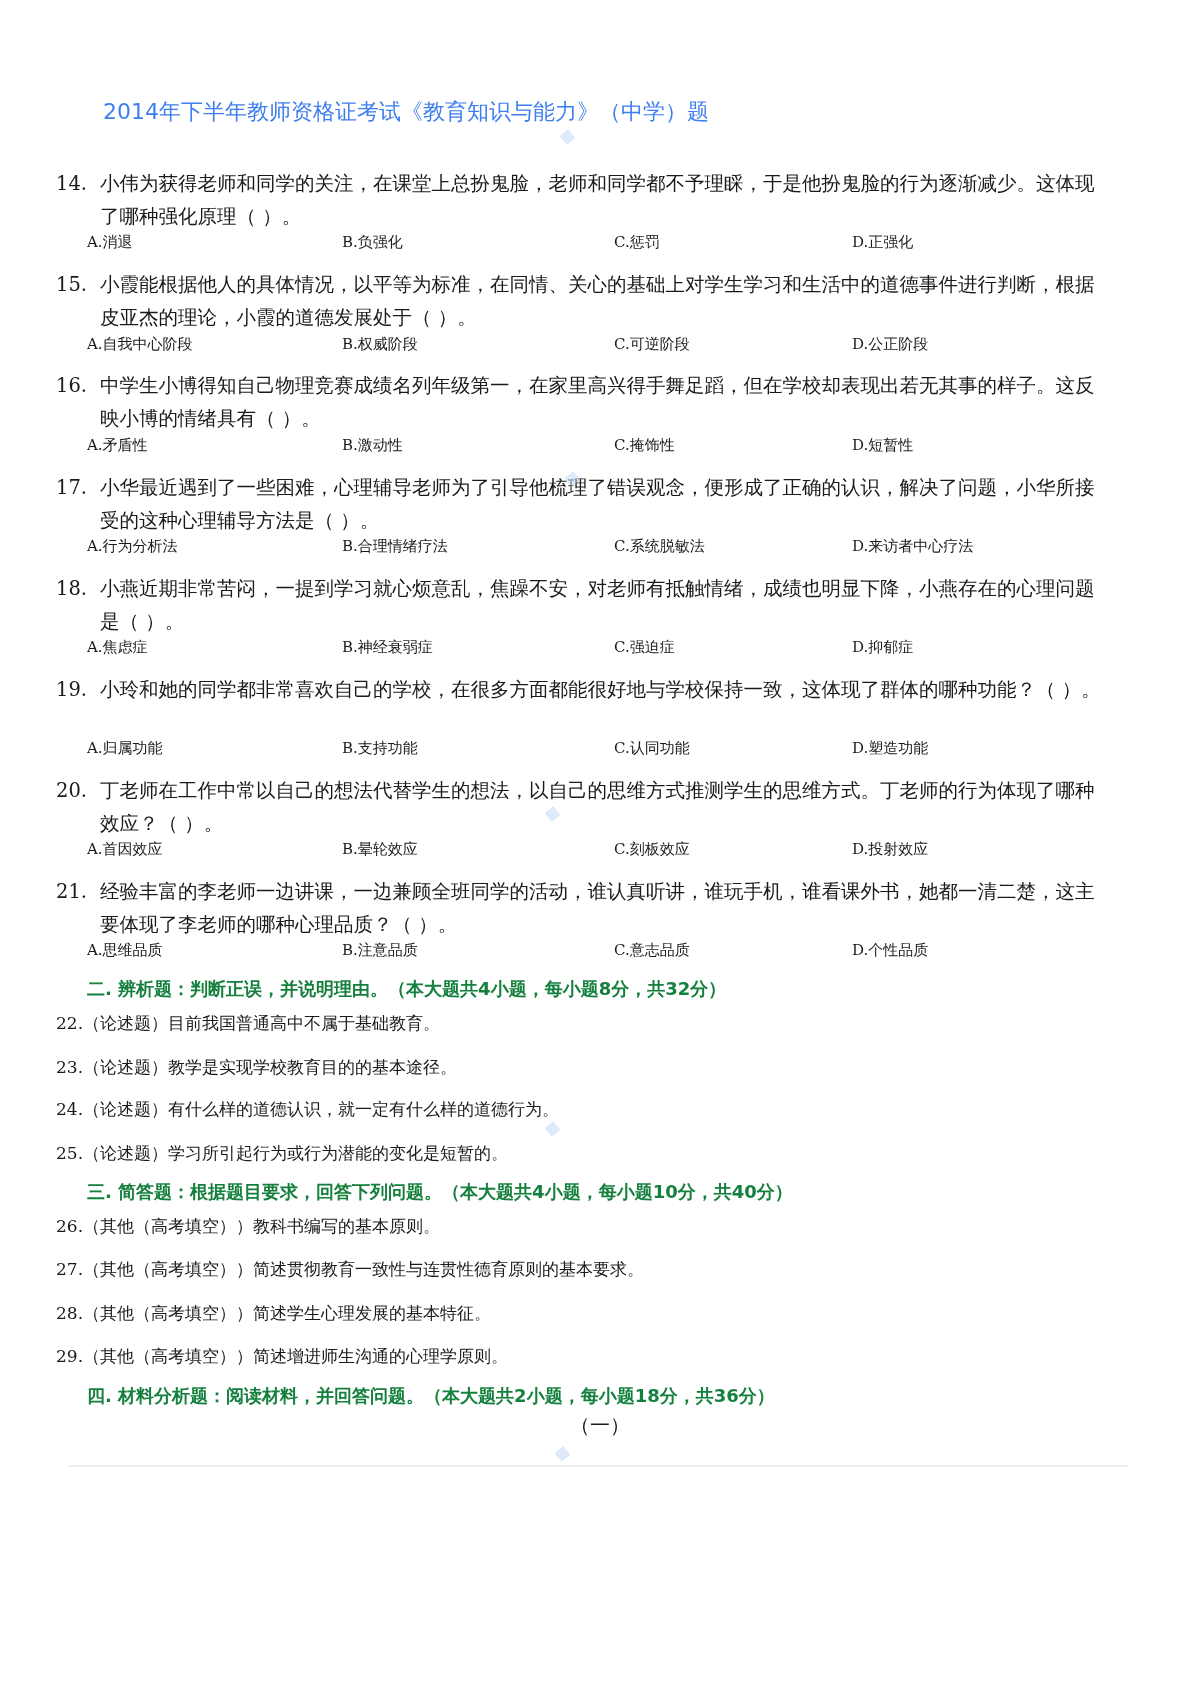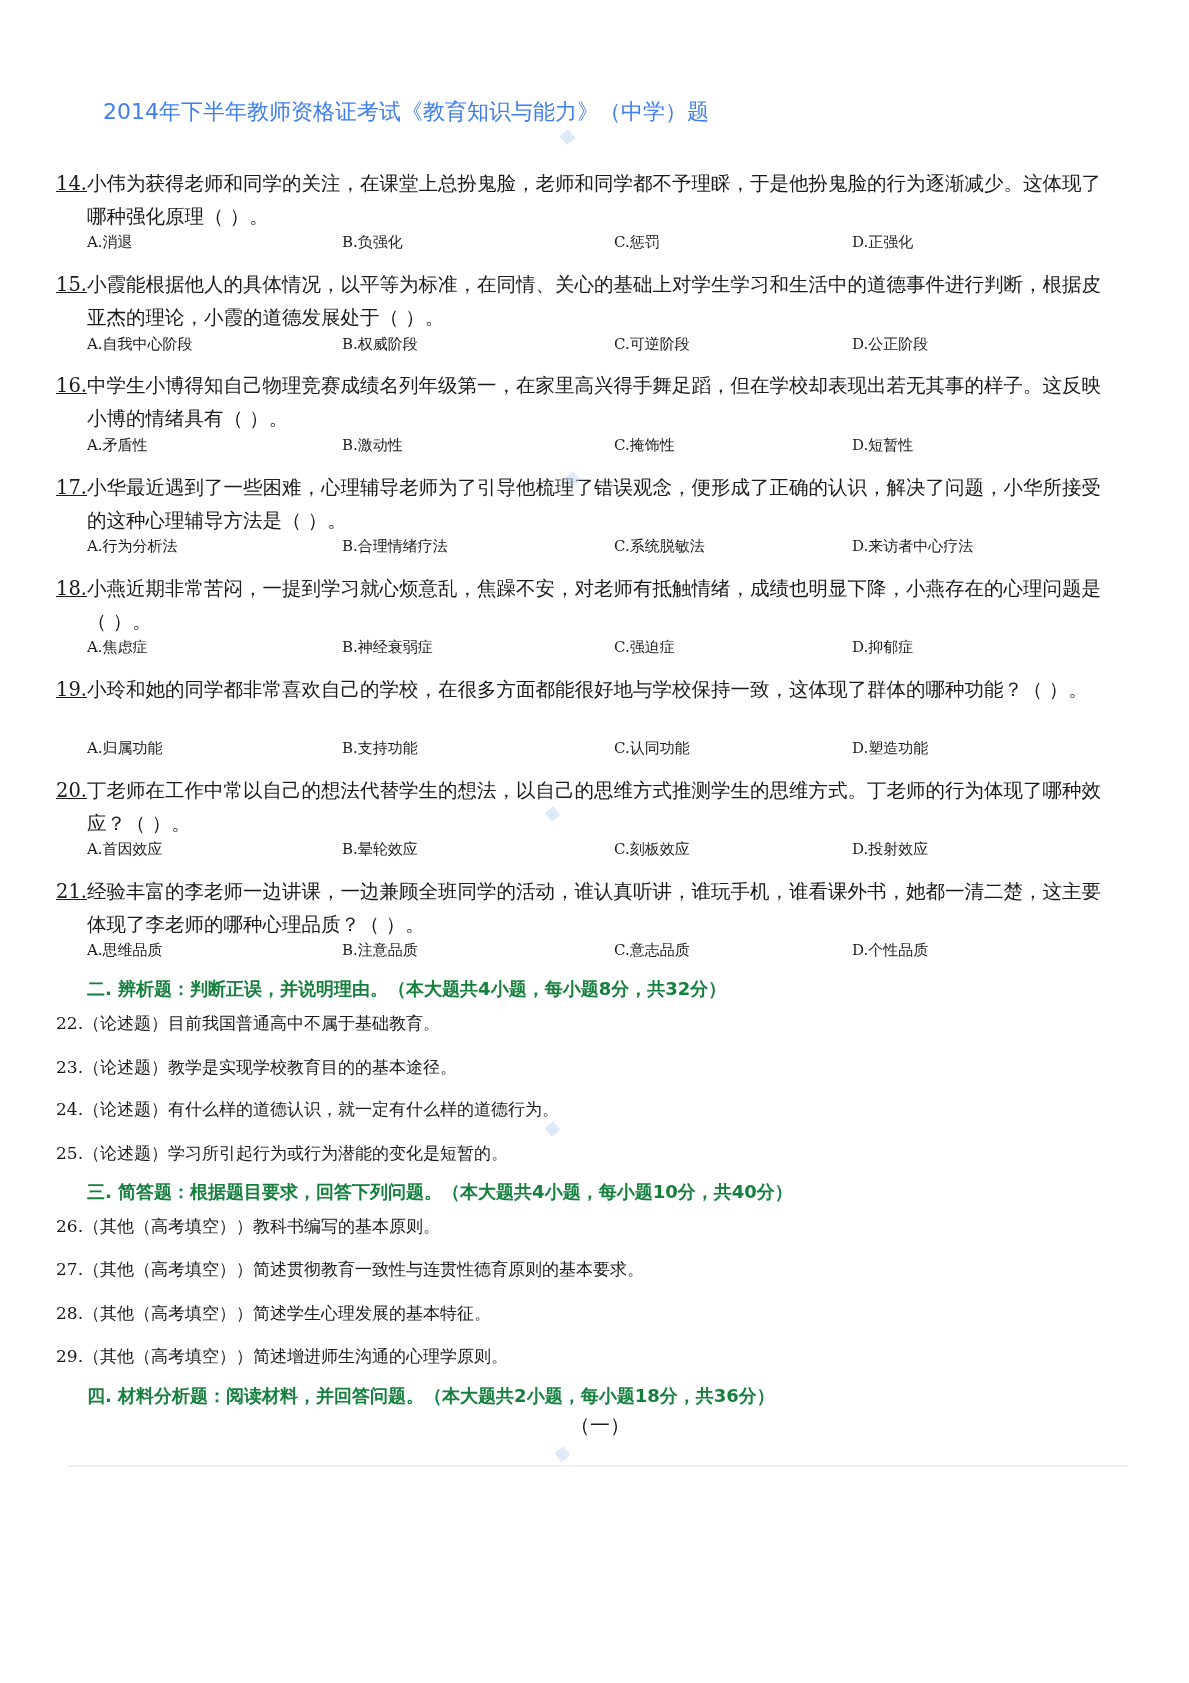--- a/index.html
+++ b/index.html
@@ -1,22 +1,22 @@
 <!DOCTYPE html>
 <html><head>
 <meta charset="utf-8">
 <style>
   html, body { margin: 0; padding: 0; background: #ffffff; }
   body { width: 1189px; height: 1683px; position: relative; overflow: hidden;
          font-family: "DejaVu Serif", "Liberation Serif", serif; color: #1a1a1a; }
   .title { position: absolute; left: 103px; top: 97px; font-family: "DejaVu Sans", "Liberation Sans", sans-serif;
            font-size: 22px; color: #3f7ef0; letter-spacing: 0px; white-space: nowrap; }
   .q { position: absolute; left: 56px; width: 1050px; font-size: 19.5px; line-height: 33px; }
-  .q .num { position: absolute; left: 0; top: 0; text-decoration: underline; }
-  .q .text { margin-left: 31px; display: block; }
+  .q .num { position: absolute; left: 0; top: 0; }
+  .q .text { margin-left: 44px; display: block; }
   .opts { position: absolute; left: 87px; font-size: 15px; height: 30px; width: 1020px; }
   .opts span { position: absolute; top: 0; white-space: nowrap; }
   .opts .o0 { left: 0; } .opts .o1 { left: 255px; } .opts .o2 { left: 494px; margin-left: 33px; } .opts .o3 { left: 765px; }
   .sec { position: absolute; left: 87px; font-family: "DejaVu Sans", "Liberation Sans", sans-serif;
          font-size: 18px; font-weight: bold; color: #15803d; white-space: nowrap; }
   .line { position: absolute; left: 56px; font-size: 17px; white-space: nowrap; }
   .center { position: absolute; left: 570px; top: 1520px; font-size: 20px; font-family: "DejaVu Sans", "Liberation Sans", sans-serif; }
   .divider { position: absolute; left: 68px; width: 1060px; top: 1585px; height: 2px; background: #efefef; }
   .wm { position: absolute; color: #b9d1f5; font-size: 14px; transform: rotate(-40deg); opacity: 0.7;
         font-family: "DejaVu Sans", sans-serif; }

